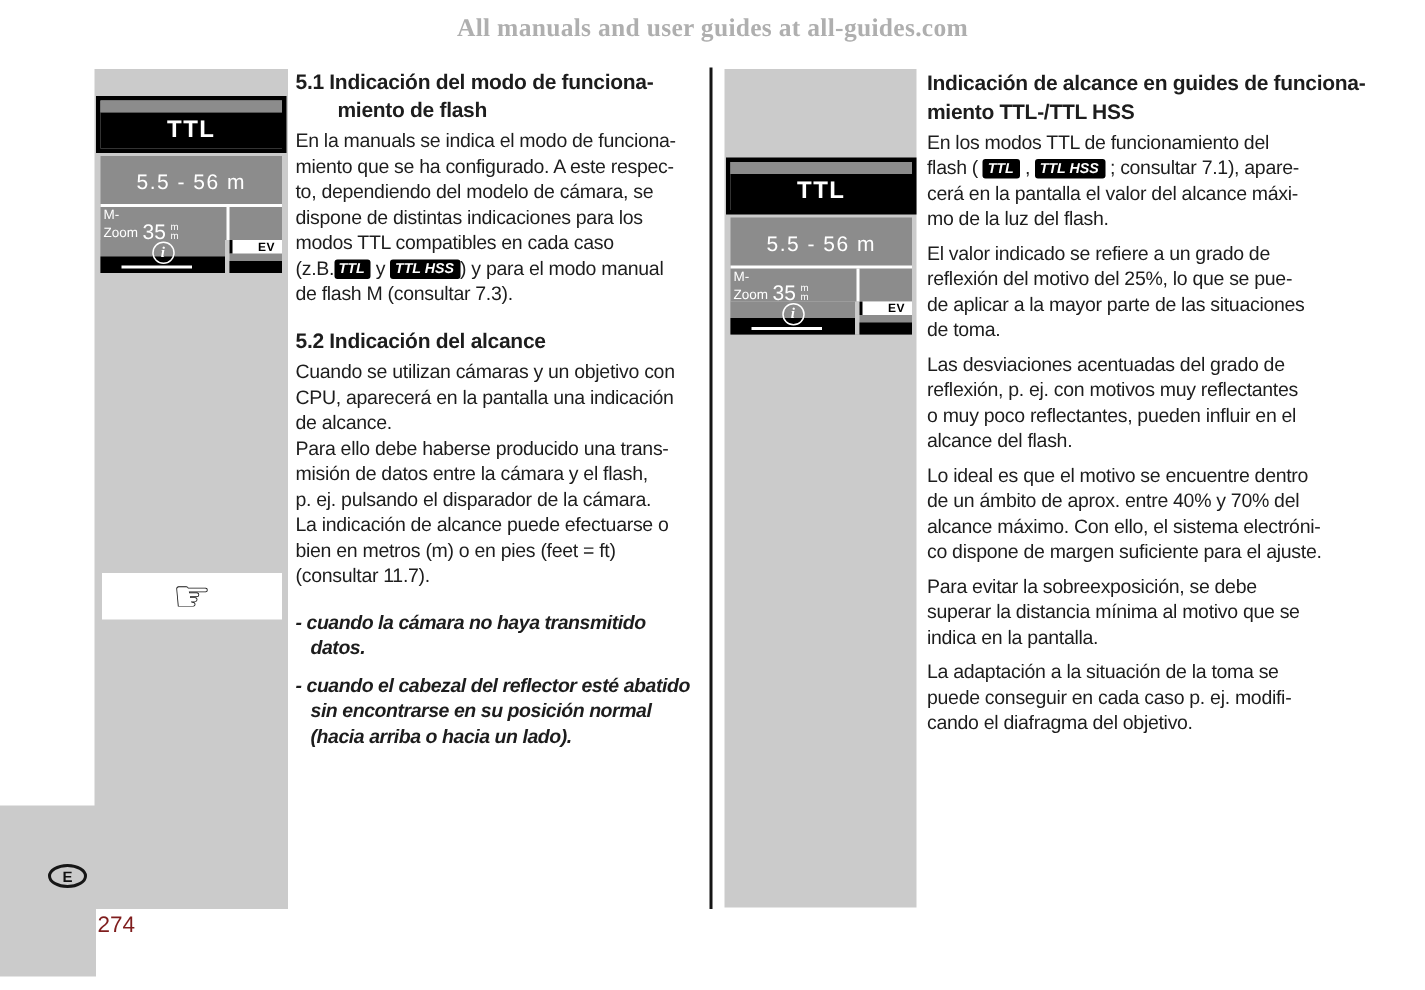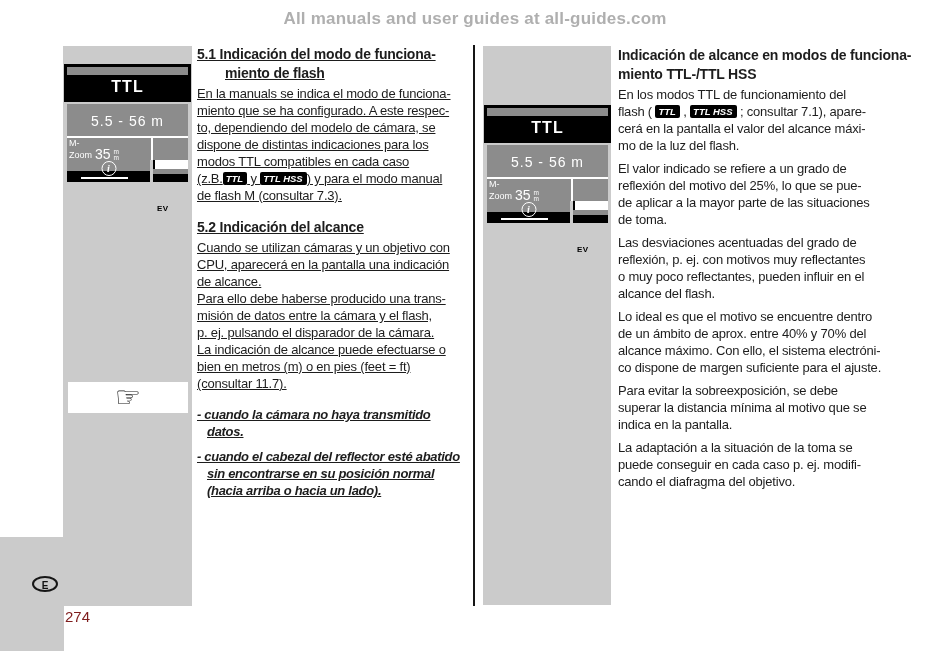--- a/index.html
+++ b/index.html
@@ -3,21 +3,21 @@
 <meta charset="utf-8">
 <style>
   html,body{margin:0;padding:0;background:#fff;}
   .page{
     position:relative;width:950px;height:660px;background:#fff;overflow:hidden;
     font-family:"Liberation Sans","DejaVu Sans",sans-serif;color:#1d1d1d;
   }
   
   .watermark{
     position:absolute;top:9px;left:0;width:100%;text-align:center;
-    font-family:Liberation Sans, sans-serif;font-weight:bold;
+    font-family:Liberation Serif, serif;font-weight:bold;
     font-size:17px;color:var(--watermark-gray,#afafaf);letter-spacing:.2px;
   }
   
   .sidebar{position:absolute;background:var(--sidebar-gray,#cbcbcb);}
   .sidebar.left{left:63px;top:46px;width:129px;height:560px;}
   .sidebar.right{left:483px;top:46px;width:128px;height:559px;}
   .corner-strip{position:absolute;left:0;top:537px;width:64px;height:114px;background:var(--sidebar-gray,#cbcbcb);}
   
   .vdivider{position:absolute;left:473px;top:45px;width:2px;height:561px;background:#151515;}
   
@@ -42,32 +42,32 @@
   .lcd-cell-left .black-band{position:absolute;left:0;bottom:0;width:100%;height:11px;background:#000;}
   .lcd-info-circle{
     position:absolute;left:50%;top:1px;transform:translateX(-50%);
     width:13px;height:13px;border:1.5px solid #fff;border-radius:50%;z-index:2;
     color:#fff;text-align:center;font-size:10px;line-height:13px;
     font-family:"Liberation Serif","DejaVu Serif",serif;font-style:italic;font-weight:bold;
   }
   .lcd-underline{position:absolute;left:14px;right:22px;bottom:3px;height:2px;background:#fff;z-index:2;}
   .lcd-cell-right{flex:1;display:flex;flex-direction:column;background:var(--lcd-gray,#8c8c8c);}
   .lcd-ev-strip{height:9px;background:#fff;border-left:2px solid #000;}
-  .lcd-ev-strip span{display:block;font-size:8px;font-weight:bold;color:#000;line-height:9px;padding-left:2px;letter-spacing:.3px;margin-top:44px;}
+  .lcd-ev-strip span{display:block;font-size:8px;font-weight:bold;color:#000;line-height:9px;padding-left:17px;letter-spacing:.3px;}
   .lcd-ev-mid{height:5px;}
   .lcd-ev-black{flex:1;background:#000;}
   
   .hand-box{
     position:absolute;left:68px;top:382px;width:120px;height:31px;background:#fff;
     display:flex;align-items:center;justify-content:center;
   }
   .hand-box span{font-family:"DejaVu Sans",sans-serif;font-size:29px;line-height:31px;color:#111;}
   
   .col{position:absolute;font-size:13px;line-height:17px;letter-spacing:-.2px;}
-  .col-center{left:197px;top:45px;width:278px;text-decoration:underline;}
+  .col-center{left:197px;top:45px;width:278px;}
   .col-right{left:618px;top:46px;width:312px;}
   .col p{white-space:pre-line;margin:0 0 6px;}
   .col h3{white-space:pre-line;font-size:14px;line-height:19px;margin:0 0 2px;letter-spacing:-.2px;}
   .h-hang{padding-left:28px;text-indent:-28px;}
   .mb-lg{margin-bottom:12px !important;}
   .mb-sec{margin-bottom:14px !important;}
   .note{font-style:italic;font-weight:bold;letter-spacing:-.3px;}
   .bullet{padding-left:10px;text-indent:-10px;margin:0 0 8px !important;}
   .badge{
     display:inline-block;background:#000;color:#fff;font-weight:bold;font-style:italic;
@@ -204,21 +204,21 @@
 (consultar 11.7).</p>
 
     <p class="note bullet">- cuando la cámara no haya transmitido
 datos.</p>
     <p class="note bullet">- cuando el cabezal del reflector esté abatido
 sin encontrarse en su posición normal
 (hacia arriba o hacia un lado).</p>
   </div>
 
   <div class="col col-right">
-    <h3>Indicación de alcance en modos de funciona-
+    <h3>Indicación de alcance en guides de funciona-
 miento TTL-/TTL HSS</h3>
     <p><span>En los modos TTL de funcionamiento del
 flash ( </span><span class="badge">TTL</span><span> , </span><span class="badge">TTL HSS</span><span> ;  consultar 7.1), apare-
 cerá en la pantalla el valor del alcance máxi-
 mo de la luz del flash.</span></p>
     <p>El valor indicado se refiere a un grado de
 reflexión del motivo del 25%, lo que se pue-
 de aplicar a la mayor parte de las situaciones
 de toma.</p>
     <p>Las desviaciones acentuadas del grado de

